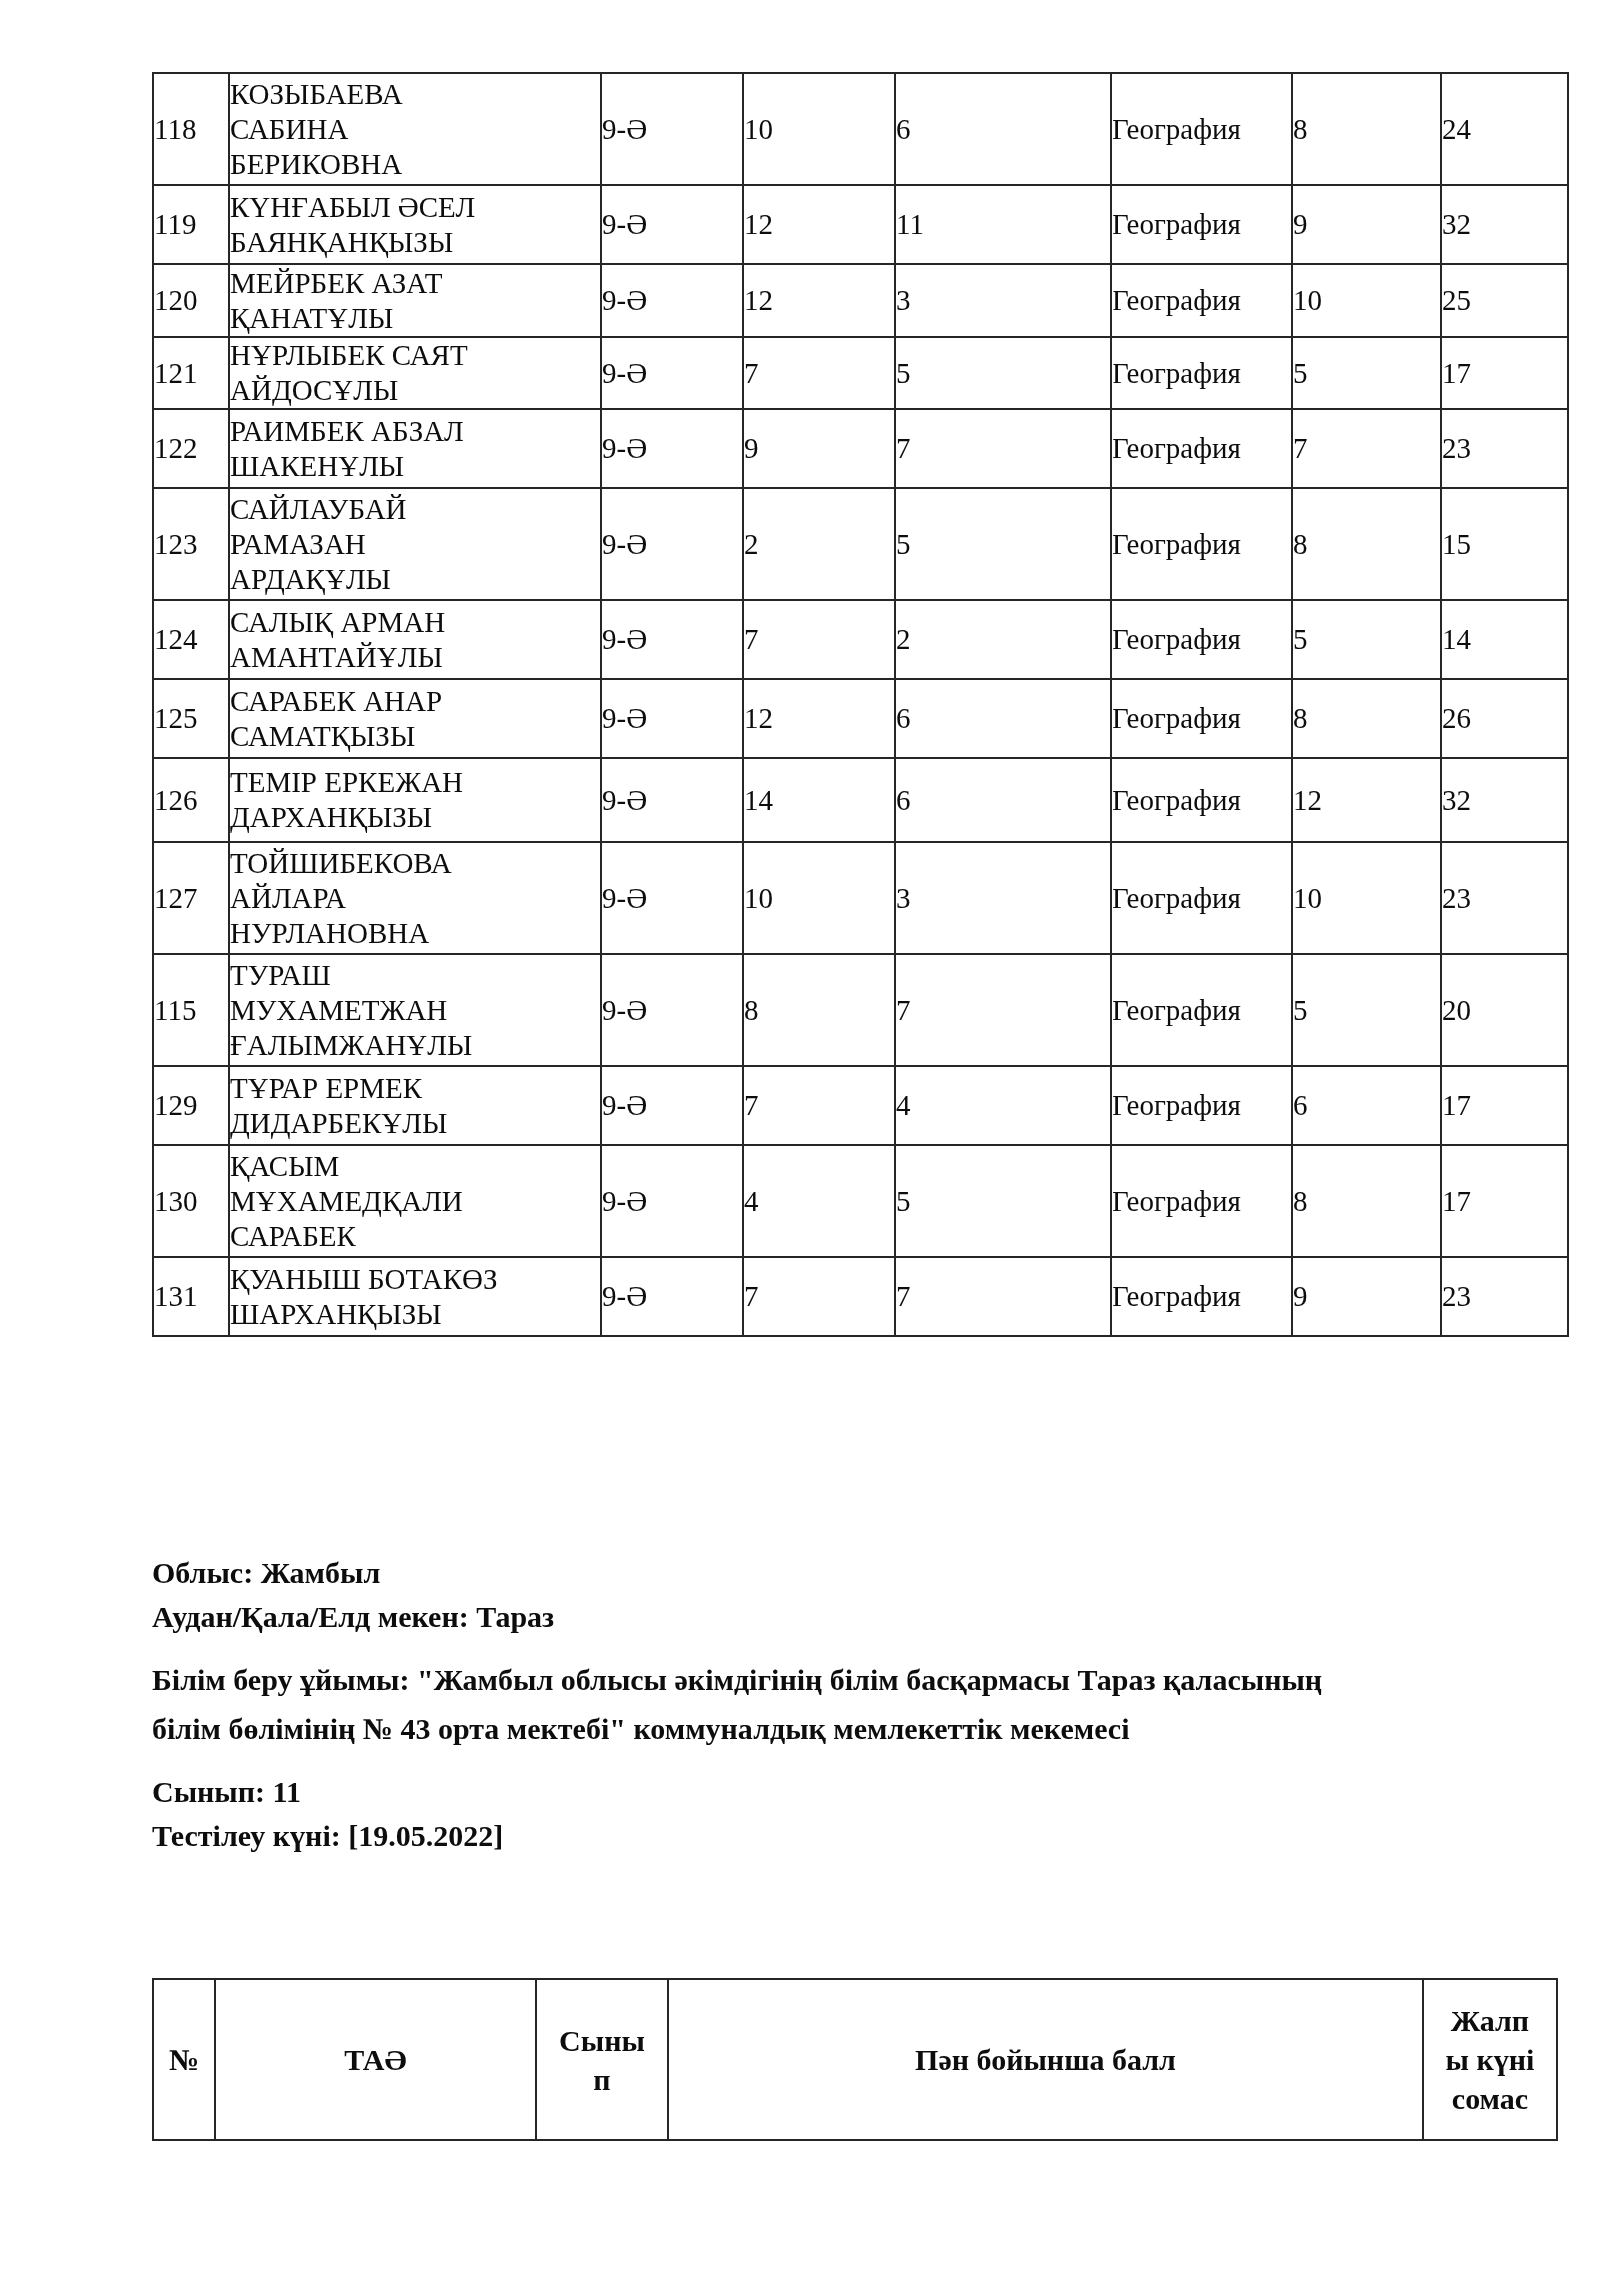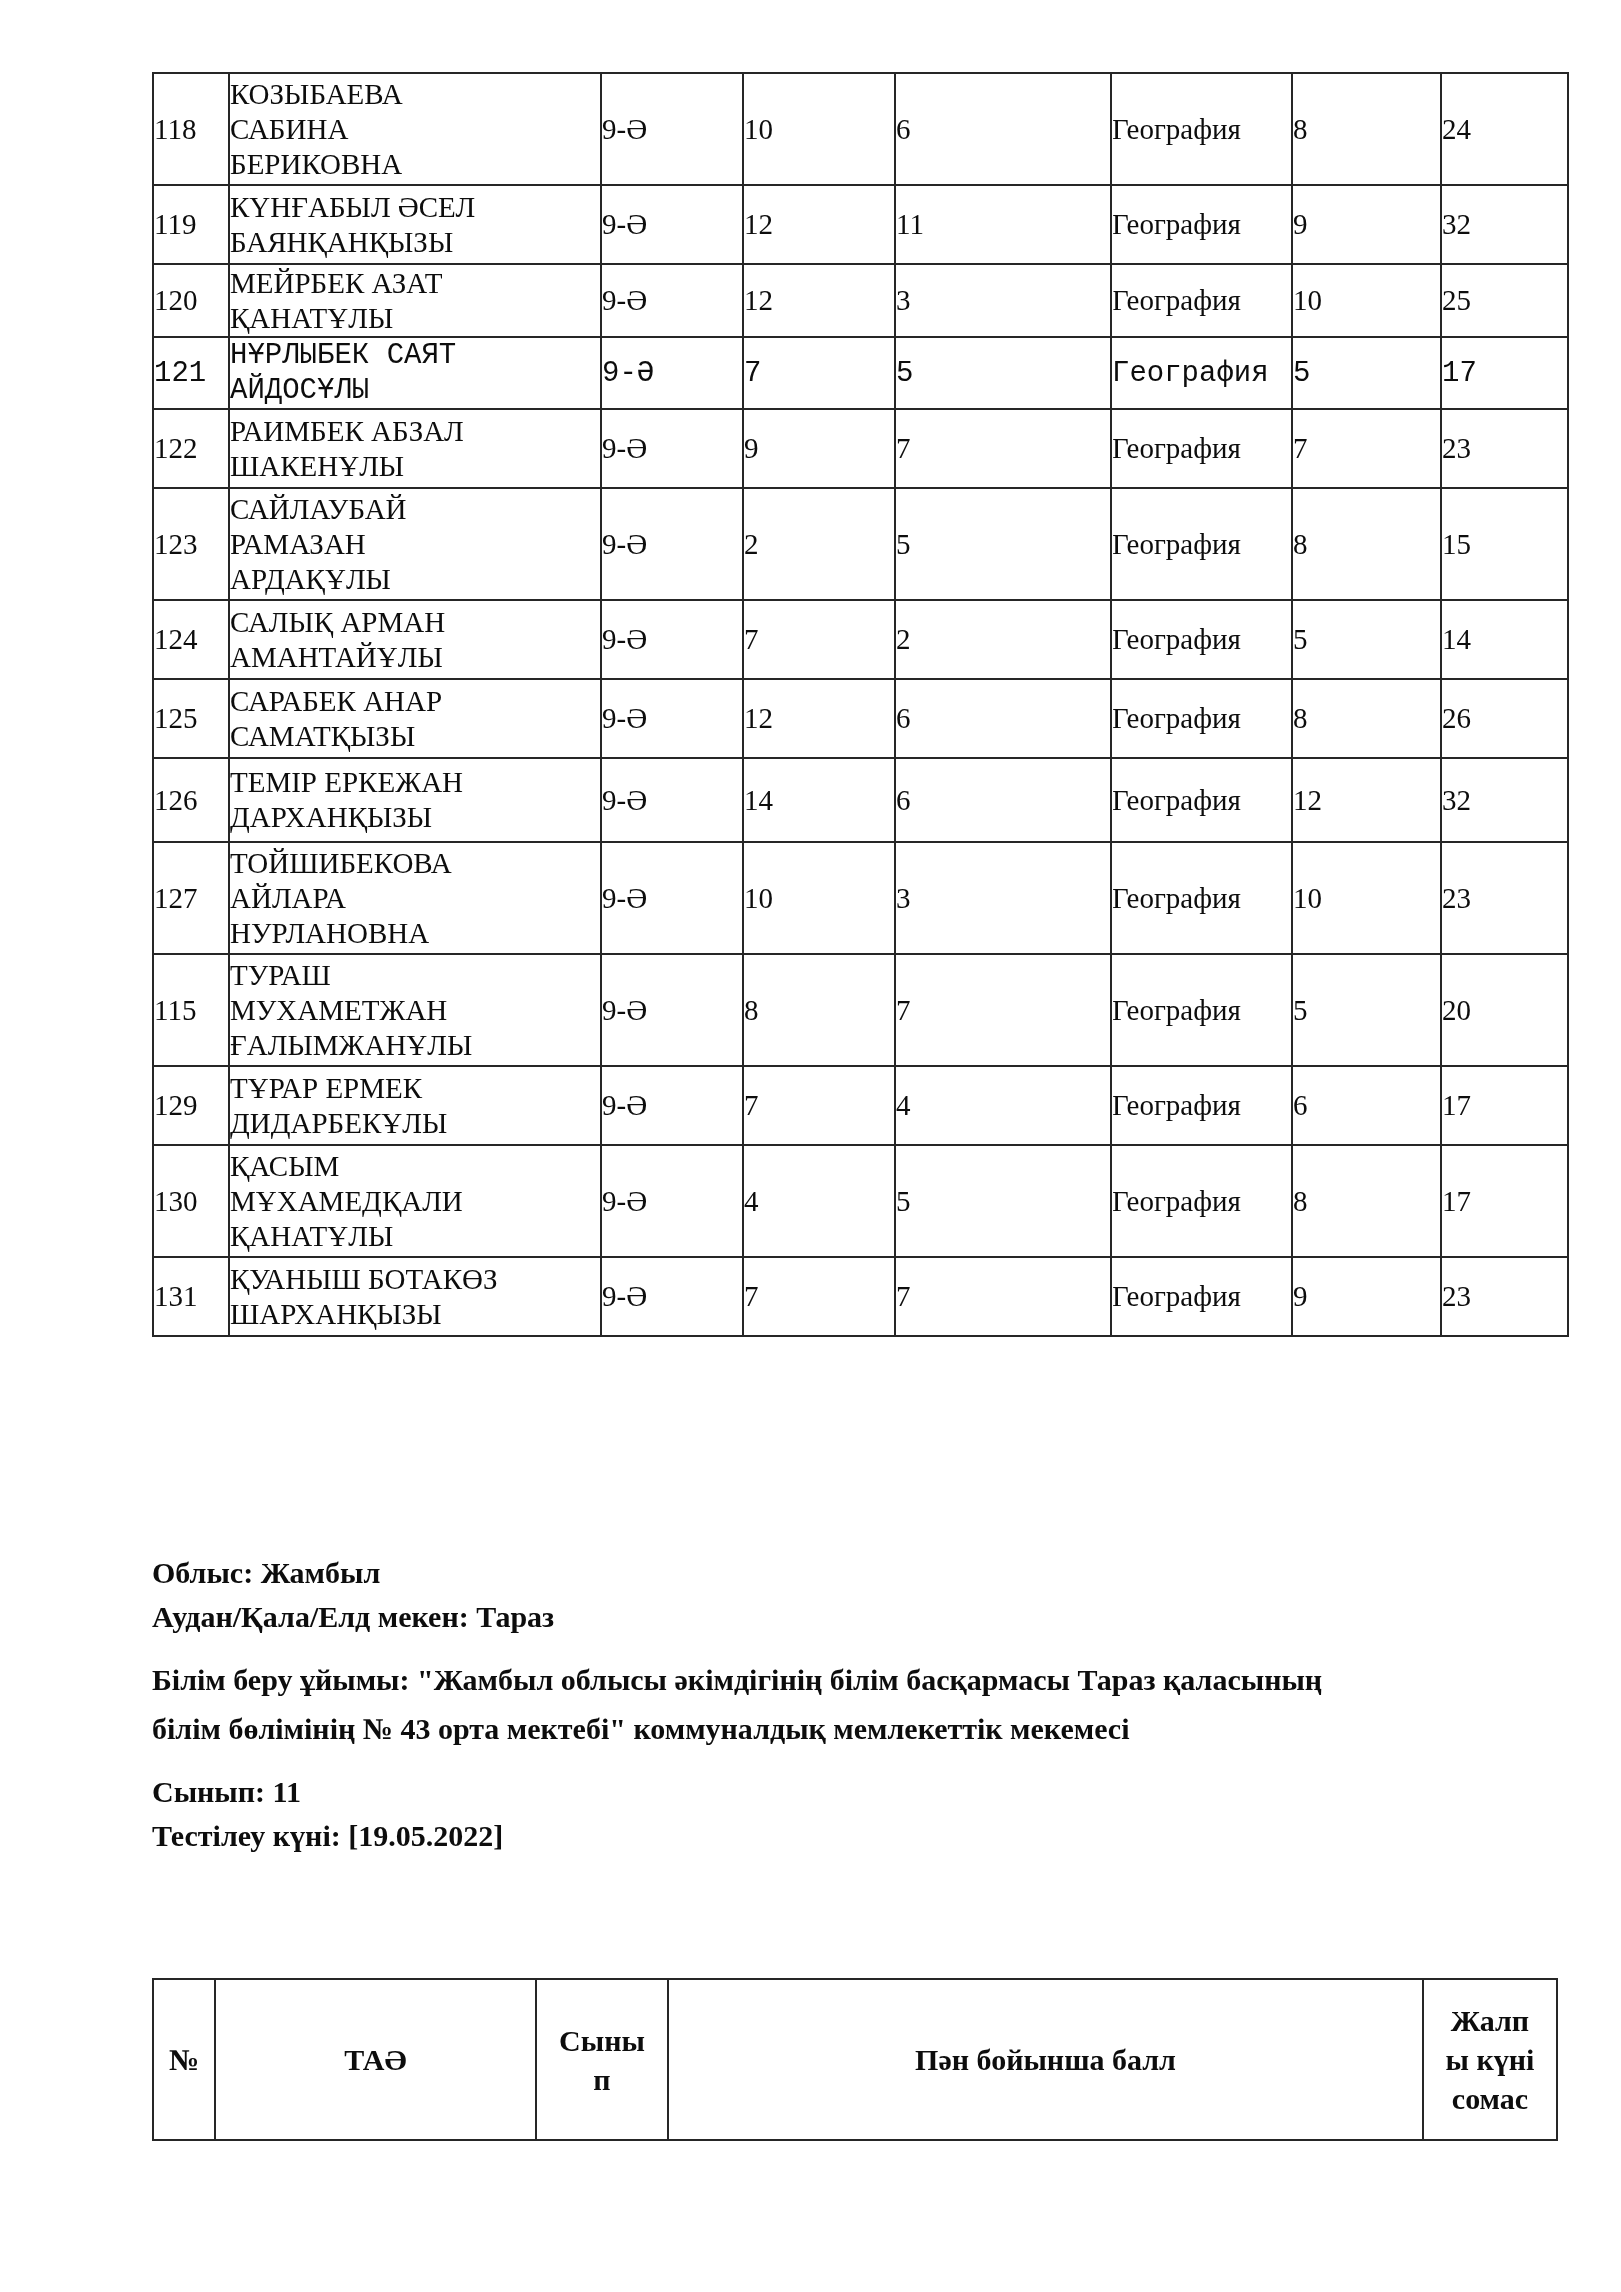--- a/index.html
+++ b/index.html
@@ -126,21 +126,21 @@
       <td class="c-no">120</td>
       <td class="c-name">МЕЙРБЕК АЗАТ
 ҚАНАТҰЛЫ</td>
       <td class="c-cls">9-Ә</td>
       <td class="c-s1">12</td>
       <td class="c-s2">3</td>
       <td class="c-subj">География</td>
       <td class="c-s3">10</td>
       <td class="c-tot">25</td>
     </tr>
-        <tr style="height: 66px; font-family: Liberation Mono, monospace;">
+        <tr style="height: 66px;">
       <td class="c-no">121</td>
       <td class="c-name">НҰРЛЫБЕК САЯТ
 АЙДОСҰЛЫ</td>
       <td class="c-cls">9-Ә</td>
       <td class="c-s1">7</td>
       <td class="c-s2">5</td>
       <td class="c-subj">География</td>
       <td class="c-s3">5</td>
       <td class="c-tot">17</td>
     </tr>
@@ -232,21 +232,21 @@
       <td class="c-s1">7</td>
       <td class="c-s2">4</td>
       <td class="c-subj">География</td>
       <td class="c-s3">6</td>
       <td class="c-tot">17</td>
     </tr>
         <tr style="height: 112px;">
       <td class="c-no">130</td>
       <td class="c-name">ҚАСЫМ
 МҰХАМЕДҚАЛИ
-ҚАНАТҰЛЫ</td>
+САРАБЕК</td>
       <td class="c-cls">9-Ә</td>
       <td class="c-s1">4</td>
       <td class="c-s2">5</td>
       <td class="c-subj">География</td>
       <td class="c-s3">8</td>
       <td class="c-tot">17</td>
     </tr>
         <tr style="height: 79px;">
       <td class="c-no">131</td>
       <td class="c-name">ҚУАНЫШ БОТАКӨЗ

